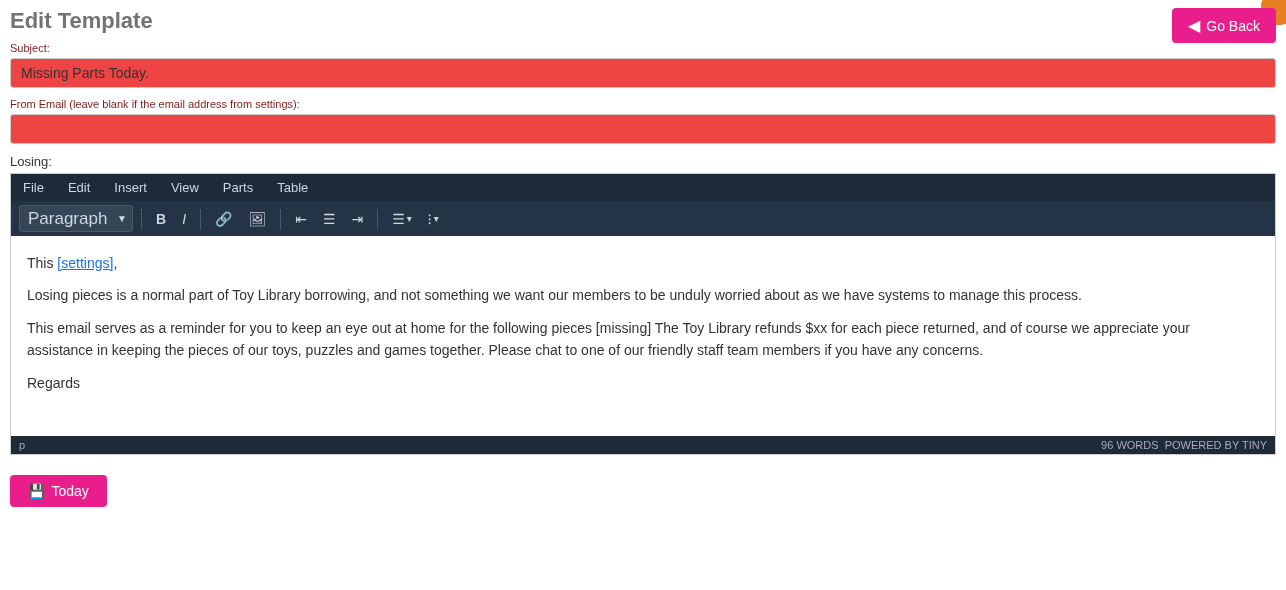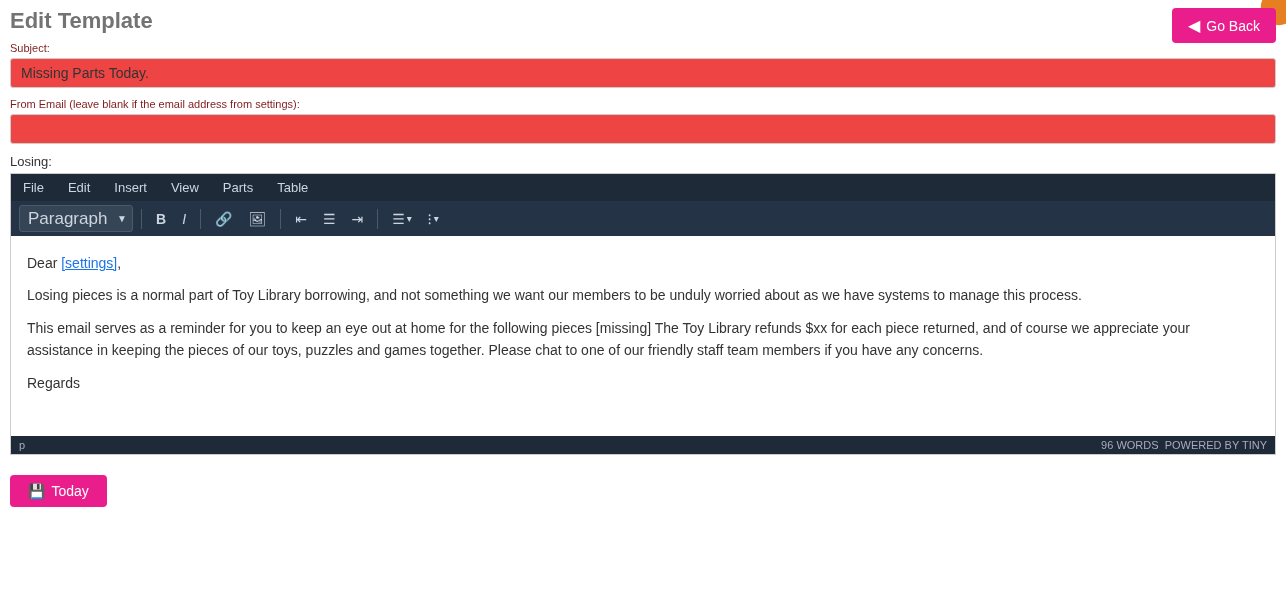--- a/index.html
+++ b/index.html
@@ -259,21 +259,21 @@
           <span style="font-size:10px;">▾</span>
         </button>
         <button class="toolbar-btn">
           <span>⁝</span>
           <span style="font-size:10px;">▾</span>
         </button>
       </div>
 
       <div class="editor-content" contenteditable="true" style="">
         <p>
-          <span>Dear </span><a class="link-text">[settings]</a>,
+          <span>This </span><a class="link-text">[settings]</a>,
         </p>
         <p>
           <span>Losing pieces is a normal part of Toy Library borrowing, and not something we want our members to be unduly worried about as we have systems to manage this process.</span>
         </p>
         <p>
           <span>This email serves as a reminder for you to keep an eye out at home for the following pieces [missing] The Toy Library refunds $xx for each piece returned, and of course we appreciate your assistance in keeping the pieces of our toys, puzzles and games together. Please chat to one of our friendly staff team members if you have any concerns.</span>
         </p>
         <p>
           <span>Regards</span>
         </p>

